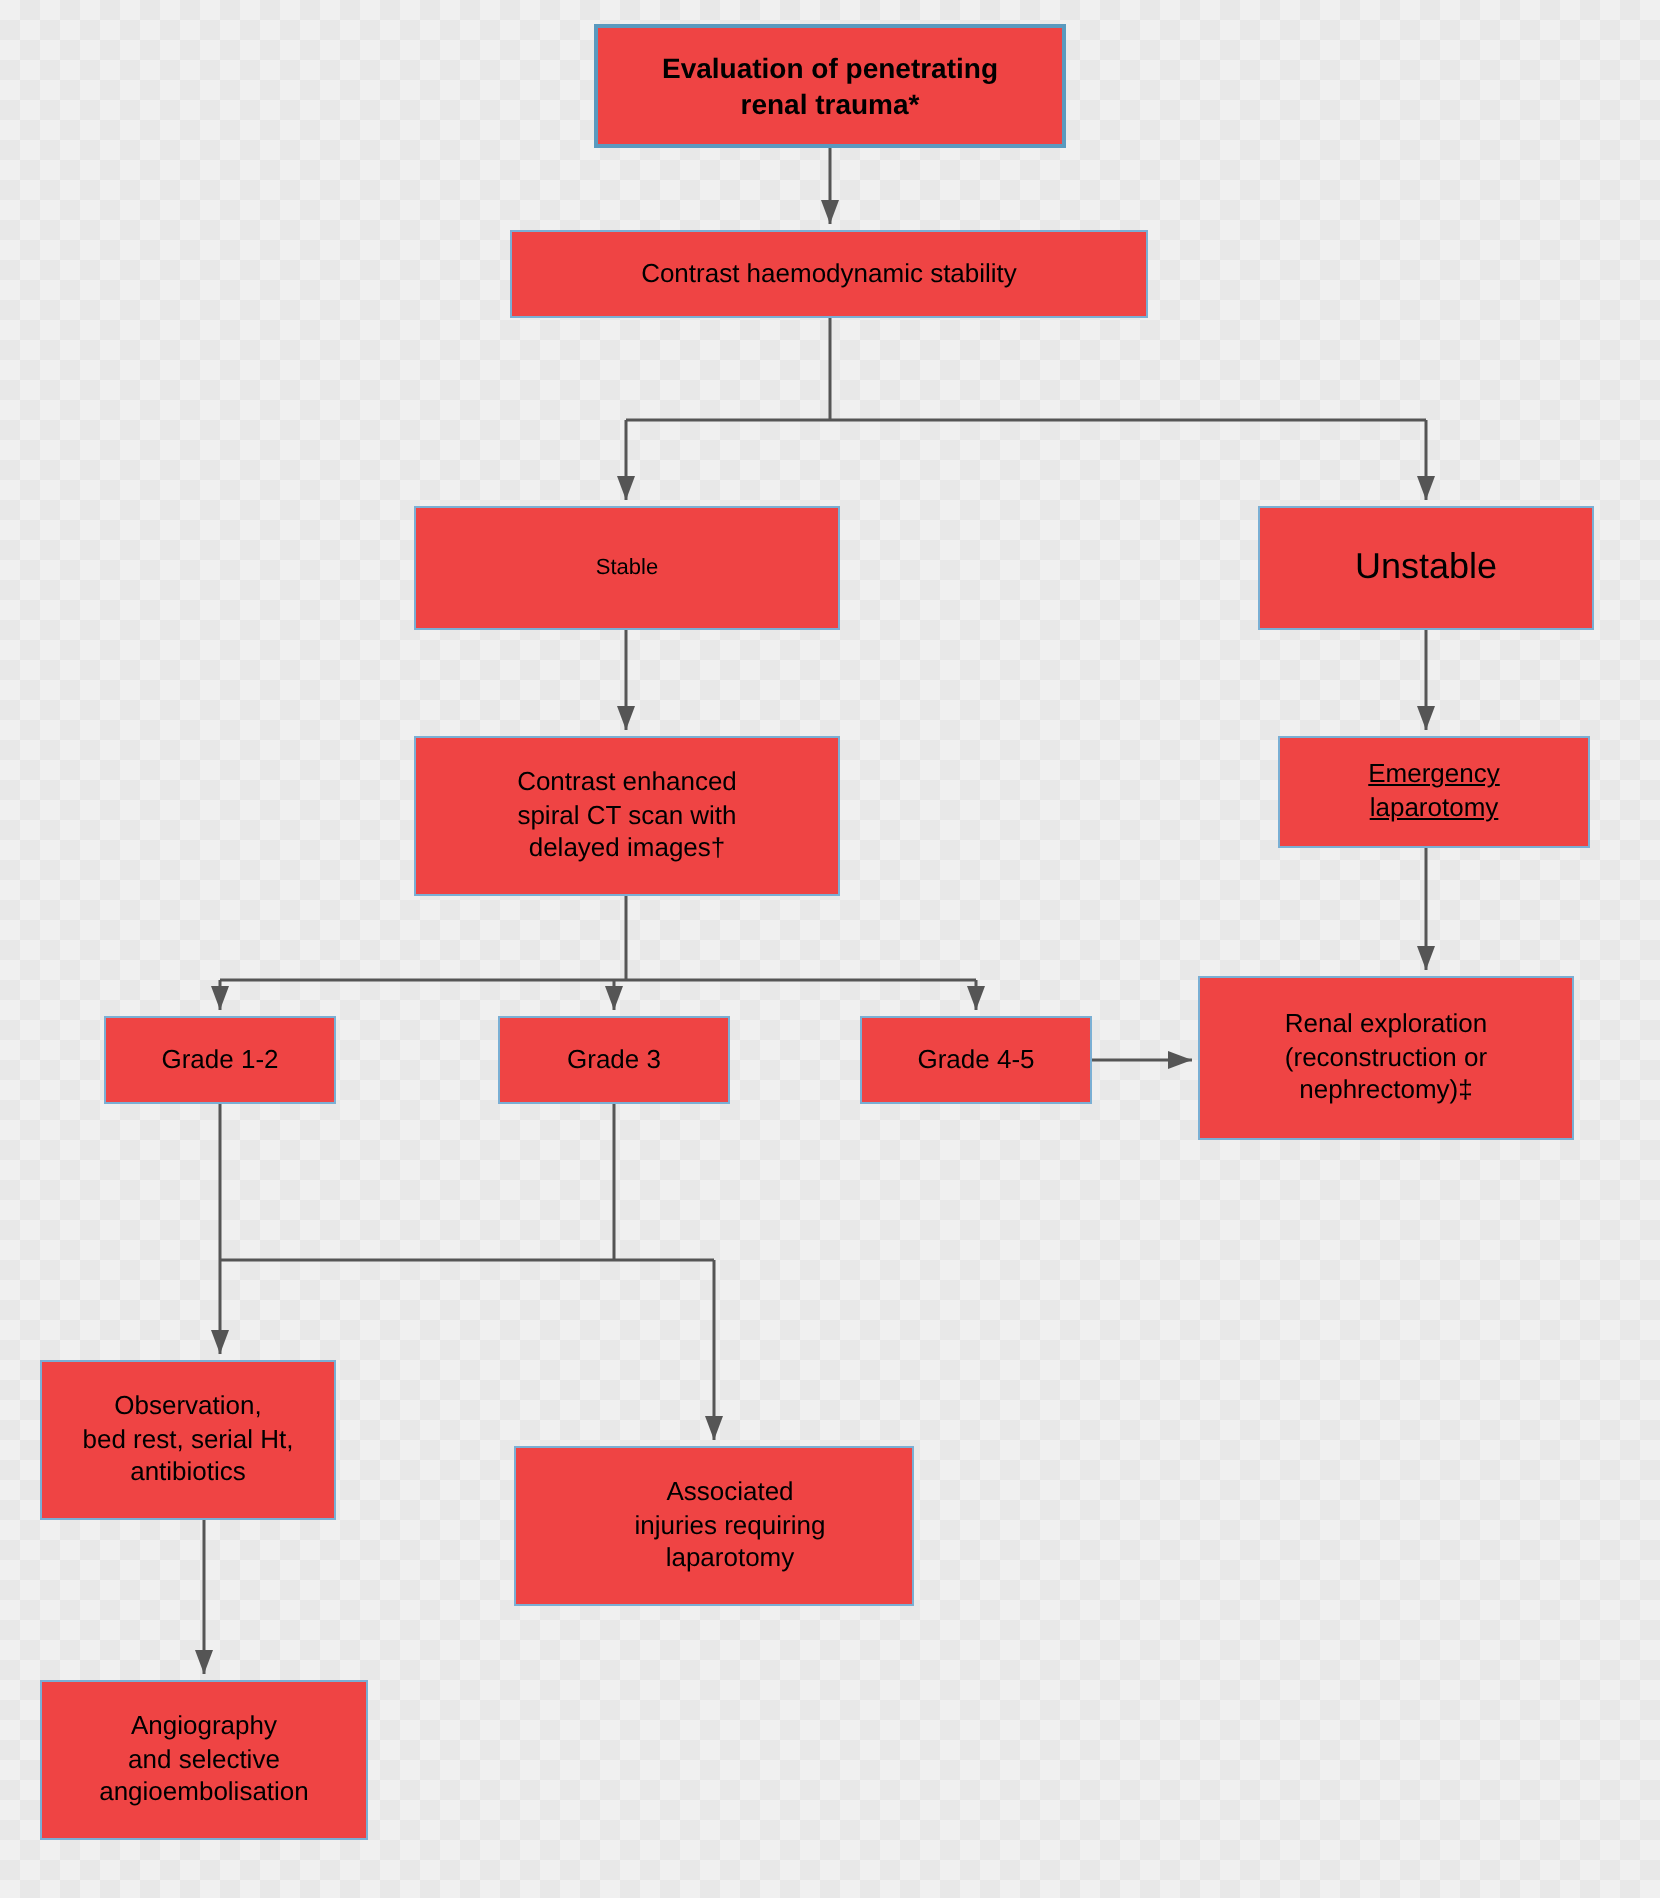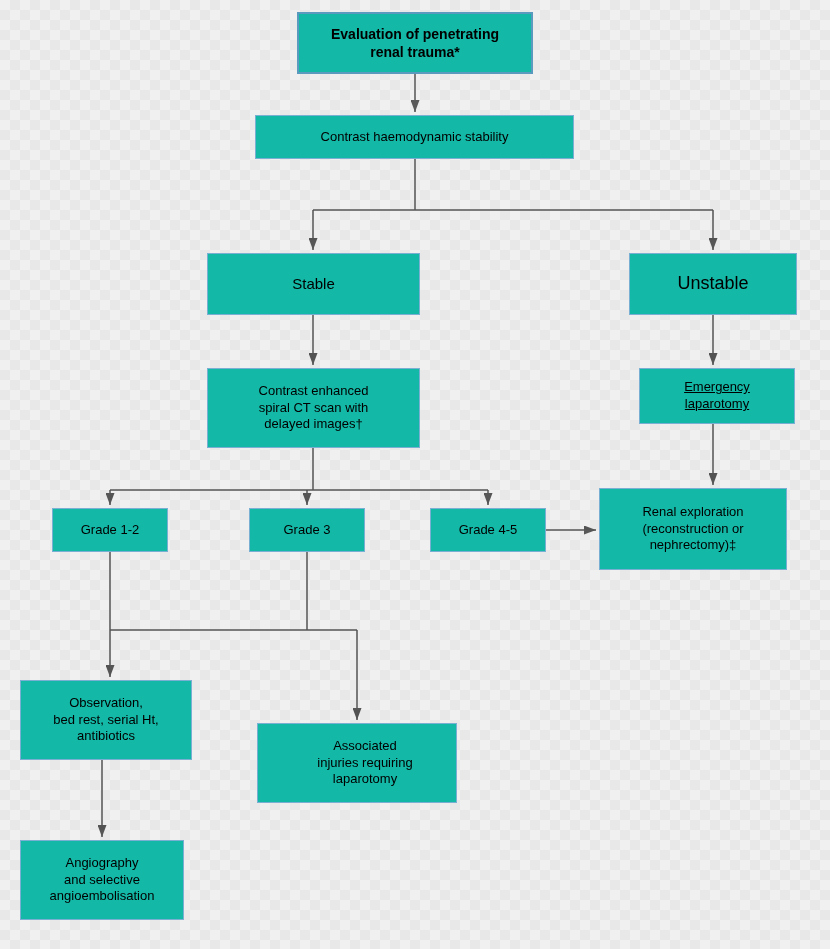--- a/index.html
+++ b/index.html
@@ -23,21 +23,21 @@
       position: absolute;
       top: 0;
       left: 0;
       width: 830px;
       height: 949px;
     }
 
     
     .box {
       position: absolute;
-      background: #14b8a6;
+      background: #ef4444;
       border: 1px solid #7aafd4;
       text-align: center;
       display: flex;
       align-items: center;
       justify-content: center;
       padding: 6px 8px;
       line-height: 1.3;
     }
 
     .box.bold-border {
@@ -62,21 +62,21 @@
 
   <div class="box bold-border" style="left:297px; top:12px; width:236px; height:62px; font-size:14px; font-weight:bold;">
     <span style="white-space:pre-line; text-align:center;">Evaluation of penetrating
 renal trauma*</span>
   </div>
 
   <div class="box" style="left:255px; top:115px; width:319px; height:44px;">
     <span>Contrast haemodynamic stability</span>
   </div>
 
-  <div class="box" style="left:207px; top:253px; width:213px; height:62px; font-size:15px;">
+  <div class="box" style="left:207px; top:253px; width:213px; height:62px; font-size:11px;">
     <span>Stable</span>
   </div>
 
   <div class="box" style="left:629px; top:253px; width:168px; height:62px; font-size:18px;">
     <span>Unstable</span>
   </div>
 
   <div class="box" style="left:207px; top:368px; width:213px; height:80px;">
     <span style="white-space:pre-line; text-align:center;">Contrast enhanced
 spiral CT scan with
@@ -99,21 +99,21 @@
   <div class="box" style="left:430px; top:508px; width:116px; height:44px;">
     <span>Grade 4-5</span>
   </div>
 
   <div class="box" style="left:599px; top:488px; width:188px; height:82px;">
     <span style="white-space:pre-line; text-align:center;">Renal exploration
 (reconstruction or
 nephrectomy)‡</span>
   </div>
 
-  <div class="box" style="left:20px; top:680px; width:172px; height:80px;">
+  <div class="box" style="left:20px; top:680px; width:148px; height:80px;">
     <span style="white-space:pre-line; text-align:center;">Observation,
 bed rest, serial Ht,
 antibiotics</span>
   </div>
 
   <div class="box" style="left:257px; top:723px; width:200px; height:80px;padding-left:24px;">
     <span style="white-space:pre-line; text-align:center;">Associated
 injuries requiring
 laparotomy</span>
   </div>

